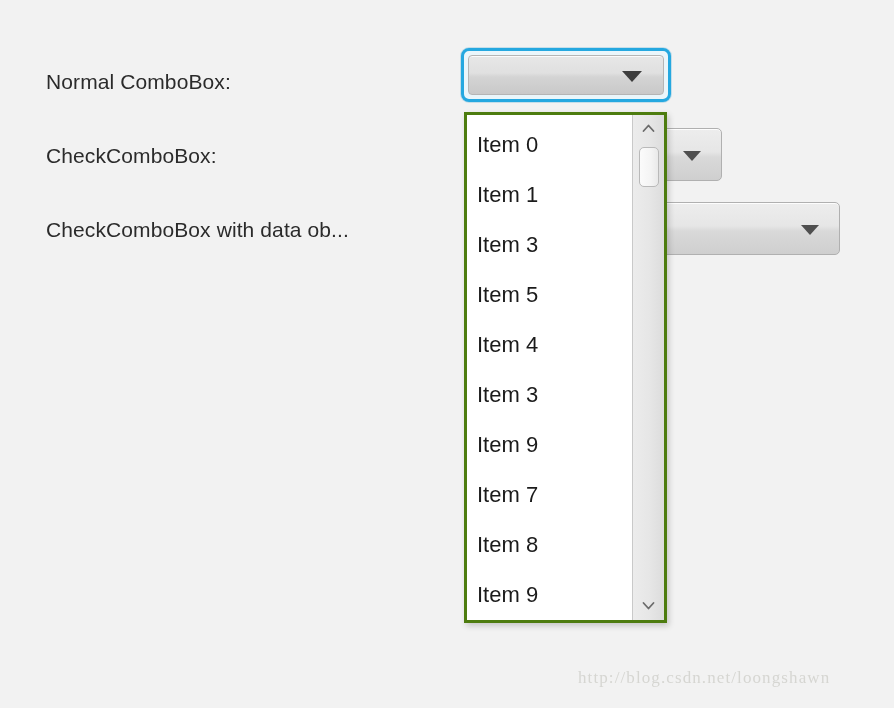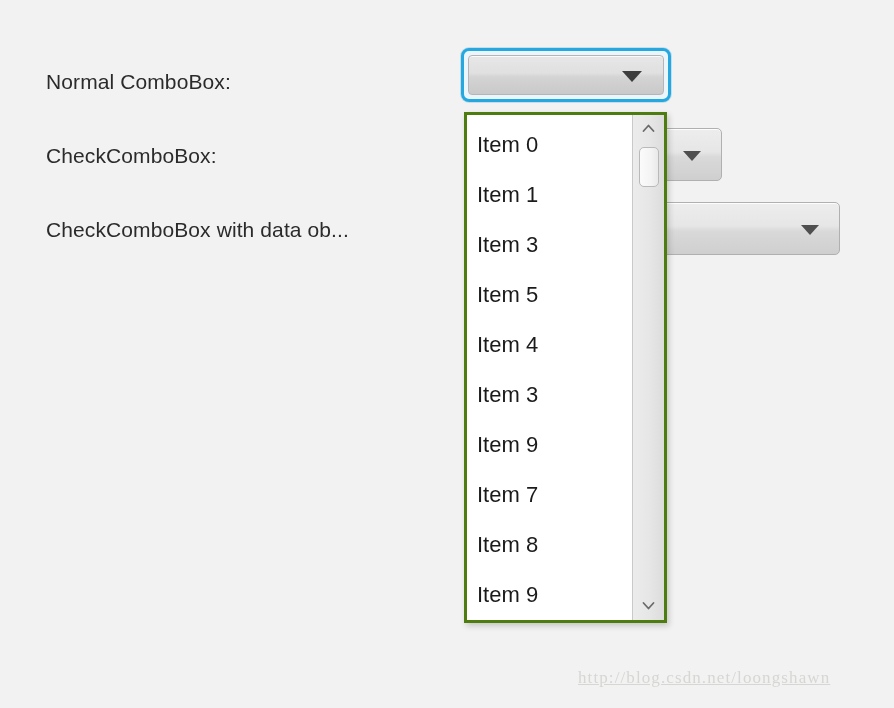--- a/index.html
+++ b/index.html
@@ -184,21 +184,20 @@
   
   #watermark {
     position: absolute;
     left: 578px;
     top: 668px;
     font-family: "Liberation Serif", serif;
     font-size: 17px;
     letter-spacing: 1.1px;
     color: #d6d6d2;
     white-space: nowrap;
-    text-decoration: underline;
   }
 </style>
 </head>
 <body>
 
 <div class="stage">
 
   <div class="row-label" id="label-0">Normal ComboBox:</div>
 
   <div class="row-label" id="label-1">CheckComboBox:</div>

